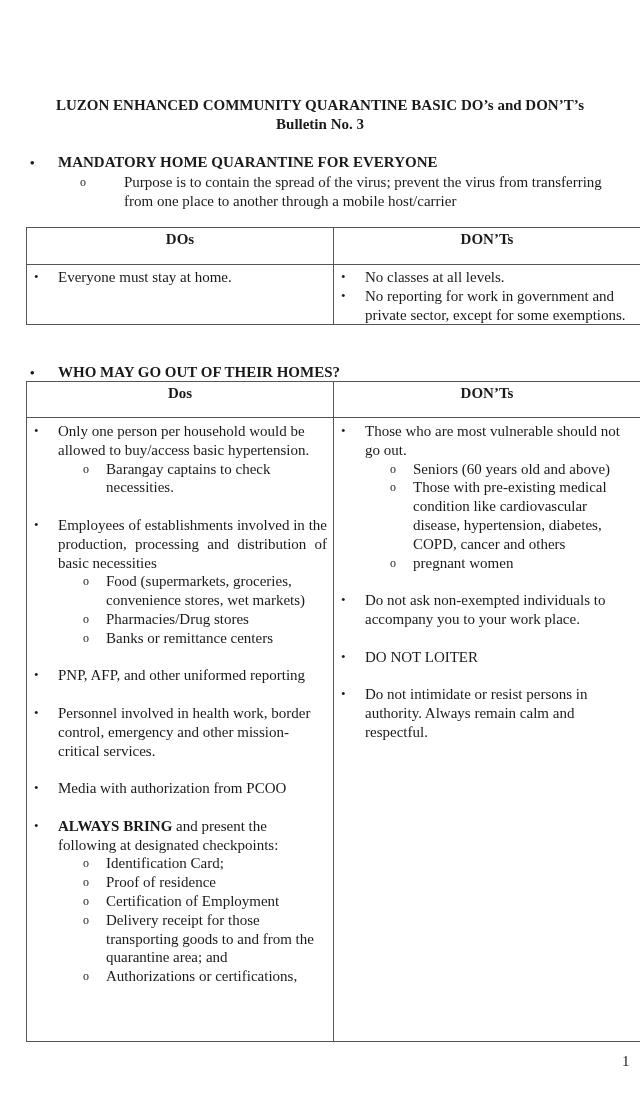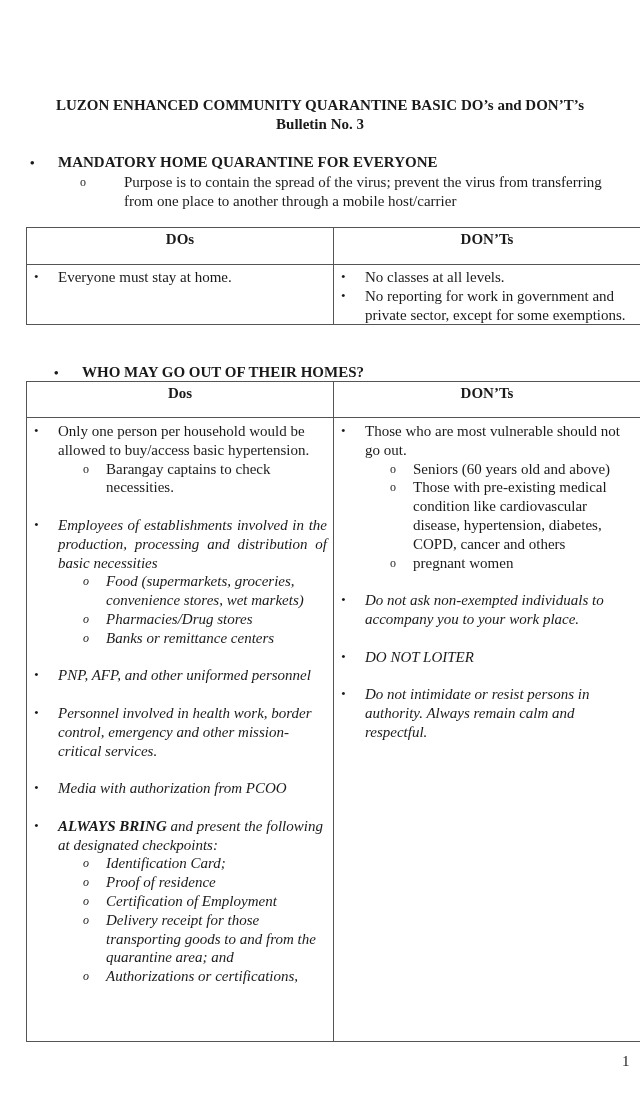--- a/index.html
+++ b/index.html
@@ -79,21 +79,21 @@
     .cell-list > li {
       position: relative;
       padding-left: 31px;
     }
     .cell-list > li::before {
       content: "\2022";
       position: absolute;
       left: 7px;
       font-size: 13px;
     }
-    .cell-list > li.gap { margin-top: 18.8px; font-style: italic; }
+    .cell-list > li.gap { margin-top: 18.8px; }
     .sub-list {
       list-style: none;
       margin: 0;
       padding: 0;
     }
     .sub-list > li {
       position: relative;
       padding-left: 48px;
     }
     .sub-list > li::before {
@@ -145,21 +145,21 @@
     <td>
       <ul class="cell-list" style="padding-top:3px;">
         <li>No classes at all levels.</li>
         <li>No reporting for work in government and private sector, except for some exemptions.</li>
       </ul>
     </td>
   </tr>
 </tbody>
   </table>
 
-<div class="section-heading" style="top:363px;margin-left:24px;">
+<div class="section-heading" style="top:363px;">
   <span class="bullet">•</span><span>WHO MAY GO OUT OF THEIR HOMES?</span>
 </div>
 
 <table class="grid" style="top:381px;">
   <colgroup>
       <col style="width:307px">
       <col style="width:307px">
     </colgroup>
   <tbody>
       <tr style="height:36px;">
@@ -176,21 +176,21 @@
           </ul>
         </li>
         <li class="gap">
           <div class="justify">Employees of establishments involved in the production, processing and distribution of basic necessities</div>
           <ul class="sub-list">
             <li>Food (supermarkets, groceries, convenience stores, wet markets)</li>
             <li>Pharmacies/Drug stores</li>
             <li>Banks or remittance centers</li>
           </ul>
         </li>
-        <li class="gap">PNP, AFP, and other uniformed personnel</li>
+        <li class="gap">PNP, AFP, and other uniformed reporting</li>
         <li class="gap">Personnel involved in health work, border control, emergency and other mission-critical services.</li>
         <li class="gap">Media with authorization from PCOO</li>
         <li class="gap">
           <b>ALWAYS BRING</b><span> and present the following at designated checkpoints:</span>
           <ul class="sub-list">
             <li>Identification Card;</li>
             <li>Proof of residence</li>
             <li>Certification of Employment</li>
             <li>Delivery receipt for those transporting goods to and from the quarantine area; and</li>
             <li>Authorizations or certifications,</li>

